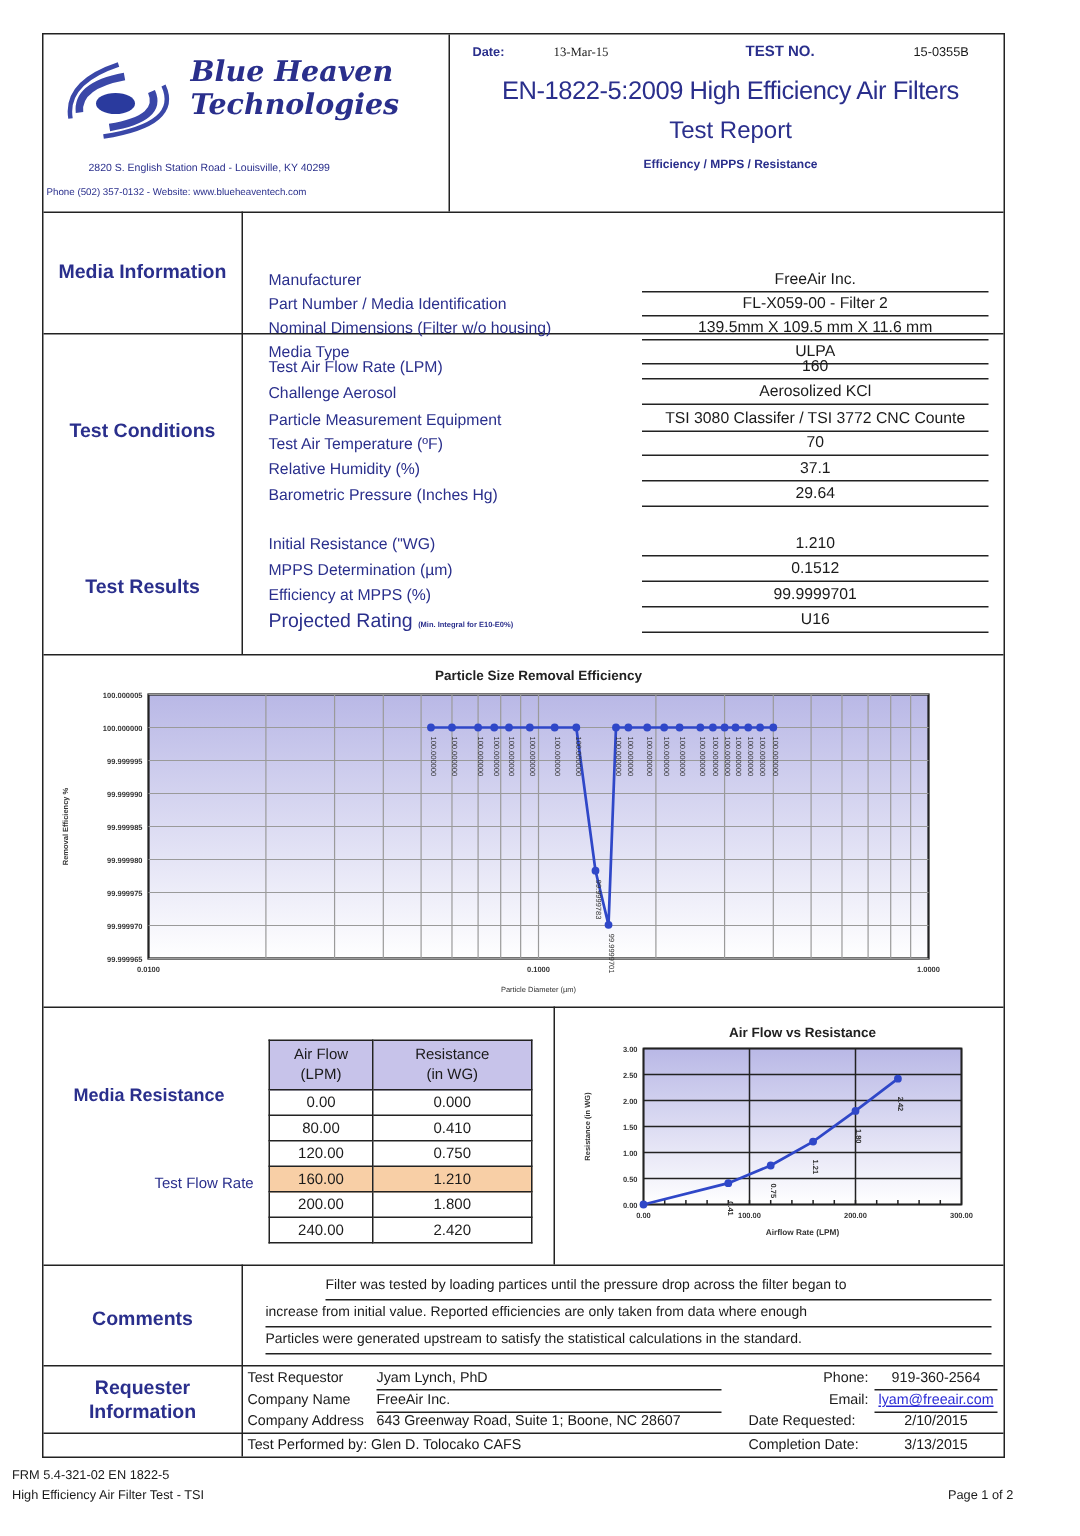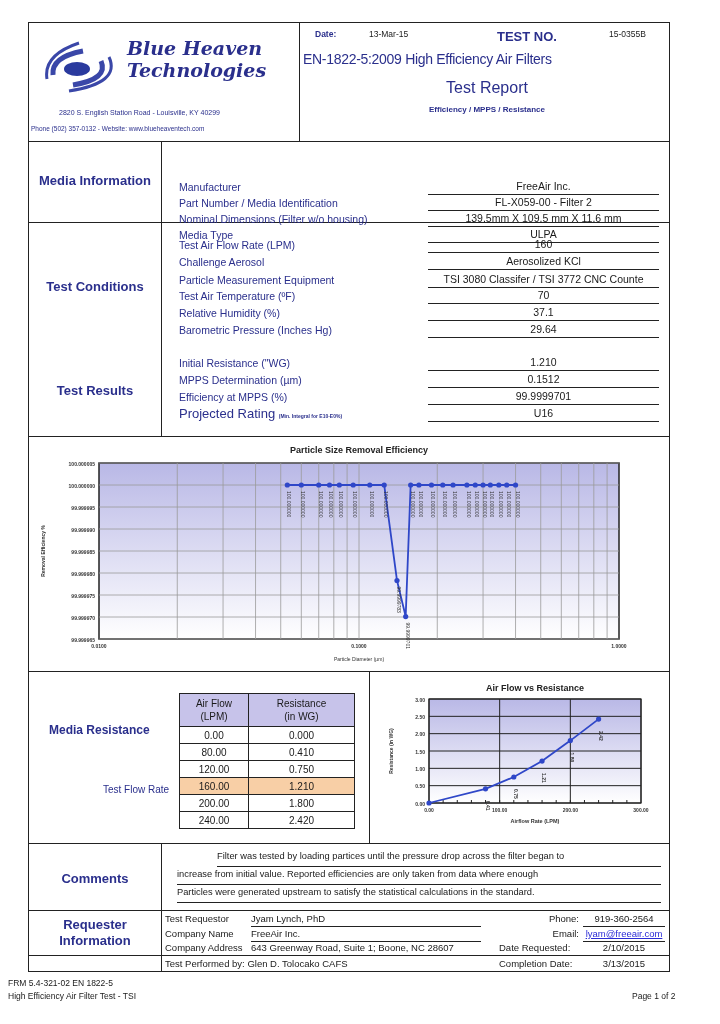--- a/index.html
+++ b/index.html
@@ -37,24 +37,24 @@
     </svg>
   </div>
   <div class="abs navy" style="left:98px;top:14px;font-family:'DejaVu Serif',serif;font-weight:bold;font-style:italic;font-size:19px;line-height:22px;">
     <div>Blue Heaven</div>
     <div>Technologies</div>
   </div>
   <div class="abs navy" style="left:30px;top:86px;font-size:7px;">2820 S. English Station Road - Louisville, KY 40299</div>
   <div class="abs navy" style="left:2px;top:102px;font-size:6.5px;">Phone (502) 357-0132 - Website: www.blueheaventech.com</div>
 
   <div class="abs navy" style="left:286px;top:6px;font-size:8.5px;font-weight:bold;">Date:</div>
-  <div class="abs" style="left:340px;top:6px;font-size:8.5px;">13-Mar-15</div>
-  <div class="abs navy" style="left:468px;top:6px;font-size:13px;font-weight:bold;">TEST NO.</div>
+  <div class="abs" style="left:340px;top:6px;font-size:8.5px;font-family:Liberation Serif, serif;">13-Mar-15</div>
+  <div class="abs navy" style="left:468px;top:6px;font-size:10px;font-weight:bold;">TEST NO.</div>
   <div class="abs" style="left:580px;top:6px;font-size:8.5px;">15-0355B</div>
-  <div class="abs navy" style="left:274px;top:28px;width:368px;font-size:14px;font-family:'Liberation Sans Narrow','Liberation Sans',sans-serif;white-space:nowrap;letter-spacing:-0.3px;">EN-1822-5:2009  High Efficiency Air Filters</div>
+  <div class="abs navy" style="left:274px;top:28px;width:368px;text-align:center;font-size:17px;font-family:'Liberation Sans Narrow','Liberation Sans',sans-serif;white-space:nowrap;letter-spacing:-0.3px;">EN-1822-5:2009  High Efficiency Air Filters</div>
   <div class="abs navy" style="left:274px;top:56px;width:368px;text-align:center;font-size:16px;">Test Report</div>
   <div class="abs navy" style="left:274px;top:82px;width:368px;text-align:center;font-size:8px;font-weight:bold;">Efficiency / MPPS / Resistance</div>
 
   <div class="vline" style="left:132px;top:118px;height:295px;"></div>
   <div class="hline" style="top:199px;"></div>
   <div class="hline" style="top:413px;"></div>
 
   <div class="abs section-title" style="left:0;top:150px;width:132px;">Media Information</div>
   <div class="abs" style="left:150px;top:124px;width:480px;">
     <div style="display:flex;height:16px;margin-top:32px;">

